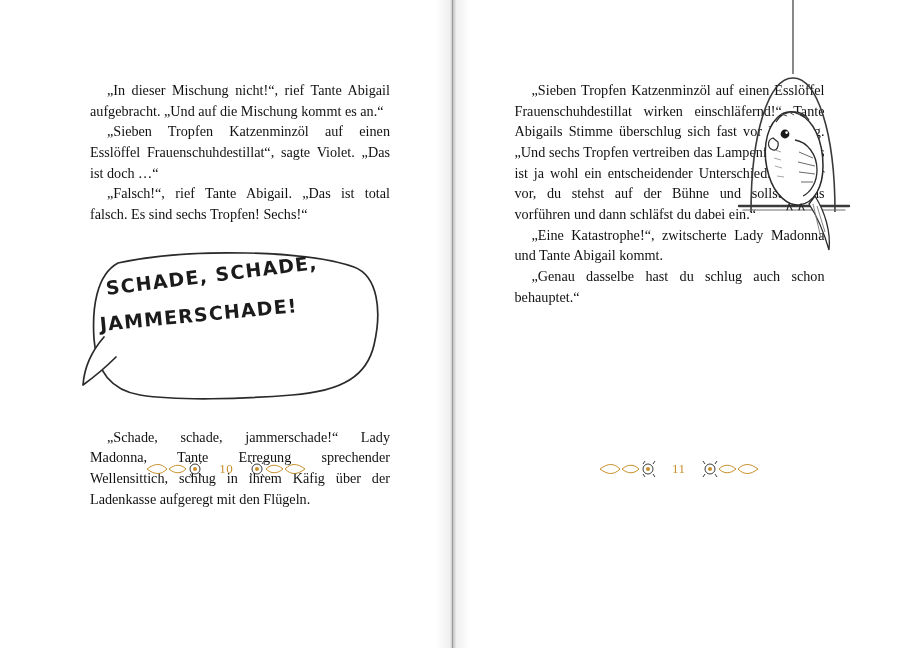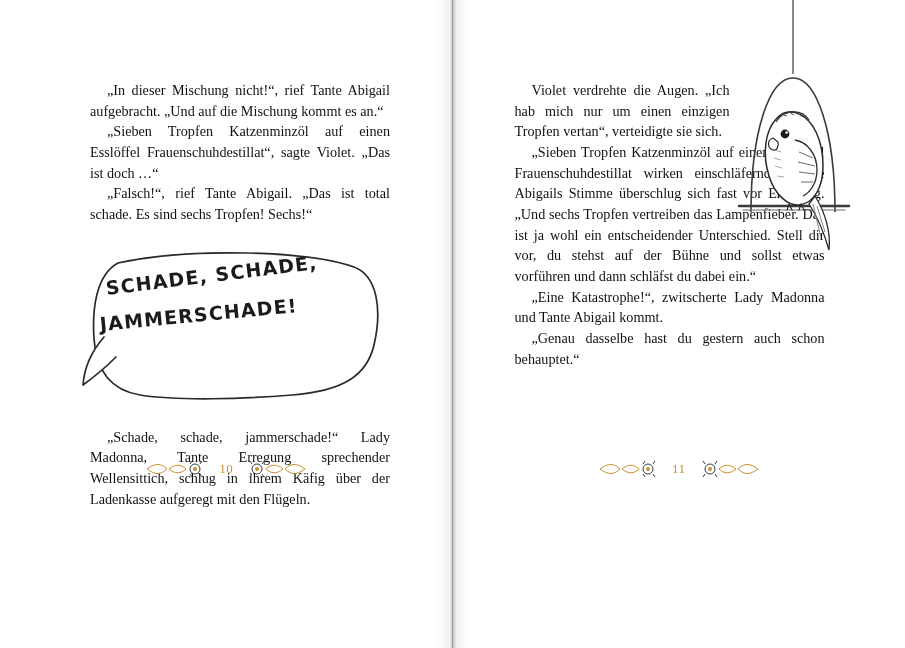--- a/index.html
+++ b/index.html
@@ -147,21 +147,21 @@
 </head>
 <body>
 
 <div class="spread">
 
   <div class="page page-left">
 
     <div class="col-text">
       <p class="body-text first">„In dieser Mischung nicht!“, rief Tante Abigail aufgebracht. „Und auf die Mischung kommt es an.“</p>
       <p class="body-text">„Sieben Tropfen Katzenminzöl auf einen Esslöffel Frauenschuhdestillat“, sagte Violet. „Das ist doch …“</p>
-      <p class="body-text">„Falsch!“, rief Tante Abigail. „Das ist total schade. Es sind sechs Tropfen! Sechs!“</p>
+      <p class="body-text">„Falsch!“, rief Tante Abigail. „Das ist total falsch. Es sind sechs Tropfen! Sechs!“</p>
     </div>
 
     <div class="bubble-wrap">
       <svg width="300" height="180" viewBox="0 0 300 180" fill="none" xmlns="http://www.w3.org/2000/svg">
         <path d="M36 22 C110 6, 226 10, 272 26 C296 35, 300 70, 292 104 C285 134, 262 150, 210 154 C160 158, 96 160, 58 154 C28 149, 14 128, 12 98 C10 68, 14 34, 36 22 Z" stroke="#2a2a2a" stroke-width="1.7" fill="#ffffff" stroke-linecap="round" stroke-linejoin="round"></path>
         <path d="M22 96 C8 112, 2 130, 1 144 C12 136, 24 126, 34 116" stroke="#2a2a2a" stroke-width="1.7" fill="#ffffff" stroke-linecap="round" stroke-linejoin="round"></path>
       </svg>
       <div class="bubble-text">
         <span class="bubble-line1">SCHADE, SCHADE,</span>
         <span class="bubble-line2">JAMMERSCHADE!</span>
@@ -222,24 +222,23 @@
         <path d="M46 150 L52 152 M45 158 L52 160 M46 166 L53 168 M48 176 L55 177" stroke="#9a9a9a" stroke-width="0.9"></path>
 
         <path d="M60 204 L58 210 M60 204 L63 210 M72 204 L70 210 M72 204 L75 210" stroke="#2a2a2a" stroke-width="1.2" stroke-linecap="round"></path>
 
         <path d="M86 196 C96 212, 102 232, 100 250 C96 236, 88 216, 80 204 Z" stroke="#2a2a2a" stroke-width="1.3" fill="#ffffff"></path>
         <path d="M88 206 L96 232 M84 204 L92 238" stroke="#7a7a7a" stroke-width="0.9"></path>
       </svg>
     </div>
 
     <div class="col-text-right">
-      <p class="body-text first" style="width:215px;">Violet verdrehte die Augen. „Ich hab mich nur um einen einzigen Tropfen vertan“, verteidigte sie sich.</p>
       <p class="body-text">„Sieben Tropfen Katzenminzöl auf einen Esslöffel Frauenschuhdestillat wirken einschläfernd!“ Tante Abigails Stimme überschlug sich fast vor Erregung. „Und sechs Tropfen vertreiben das Lampenfieber. Das ist ja wohl ein entscheidender Unterschied. Stell dir vor, du stehst auf der Bühne und sollst etwas vorführen und dann schläfst du dabei ein.“</p>
       <p class="body-text">„Eine Katastrophe!“, zwitscherte Lady Madonna und Tante Abigail kommt.</p>
-      <p class="body-text">„Genau dasselbe hast du gestern auch schon behauptet.“</p>
+      <p class="body-text">„Genau dasselbe hast du schlug auch schon behauptet.“</p>
     </div>
 
     <div class="folio">
       <div class="folio-inner">
         <svg class="orn" width="62" height="18" viewBox="0 0 62 18">
           <path d="M2 9 C10 3, 16 3, 22 9 C16 15, 10 15, 2 9 Z" fill="none" stroke="#c8902a" stroke-width="1"></path>
           <path d="M24 9 C30 4, 36 4, 41 9 C36 14, 30 14, 24 9 Z" fill="none" stroke="#c8902a" stroke-width="1"></path>
           <circle cx="50" cy="9" r="5" fill="none" stroke="#3a3a3a" stroke-width="1"></circle>
           <circle cx="50" cy="9" r="2" fill="#c8902a"></circle>
           <path d="M45 4 L47 1 M55 4 L57 1 M45 14 L47 17 M55 14 L57 17" stroke="#3a3a3a" stroke-width="1"></path>

